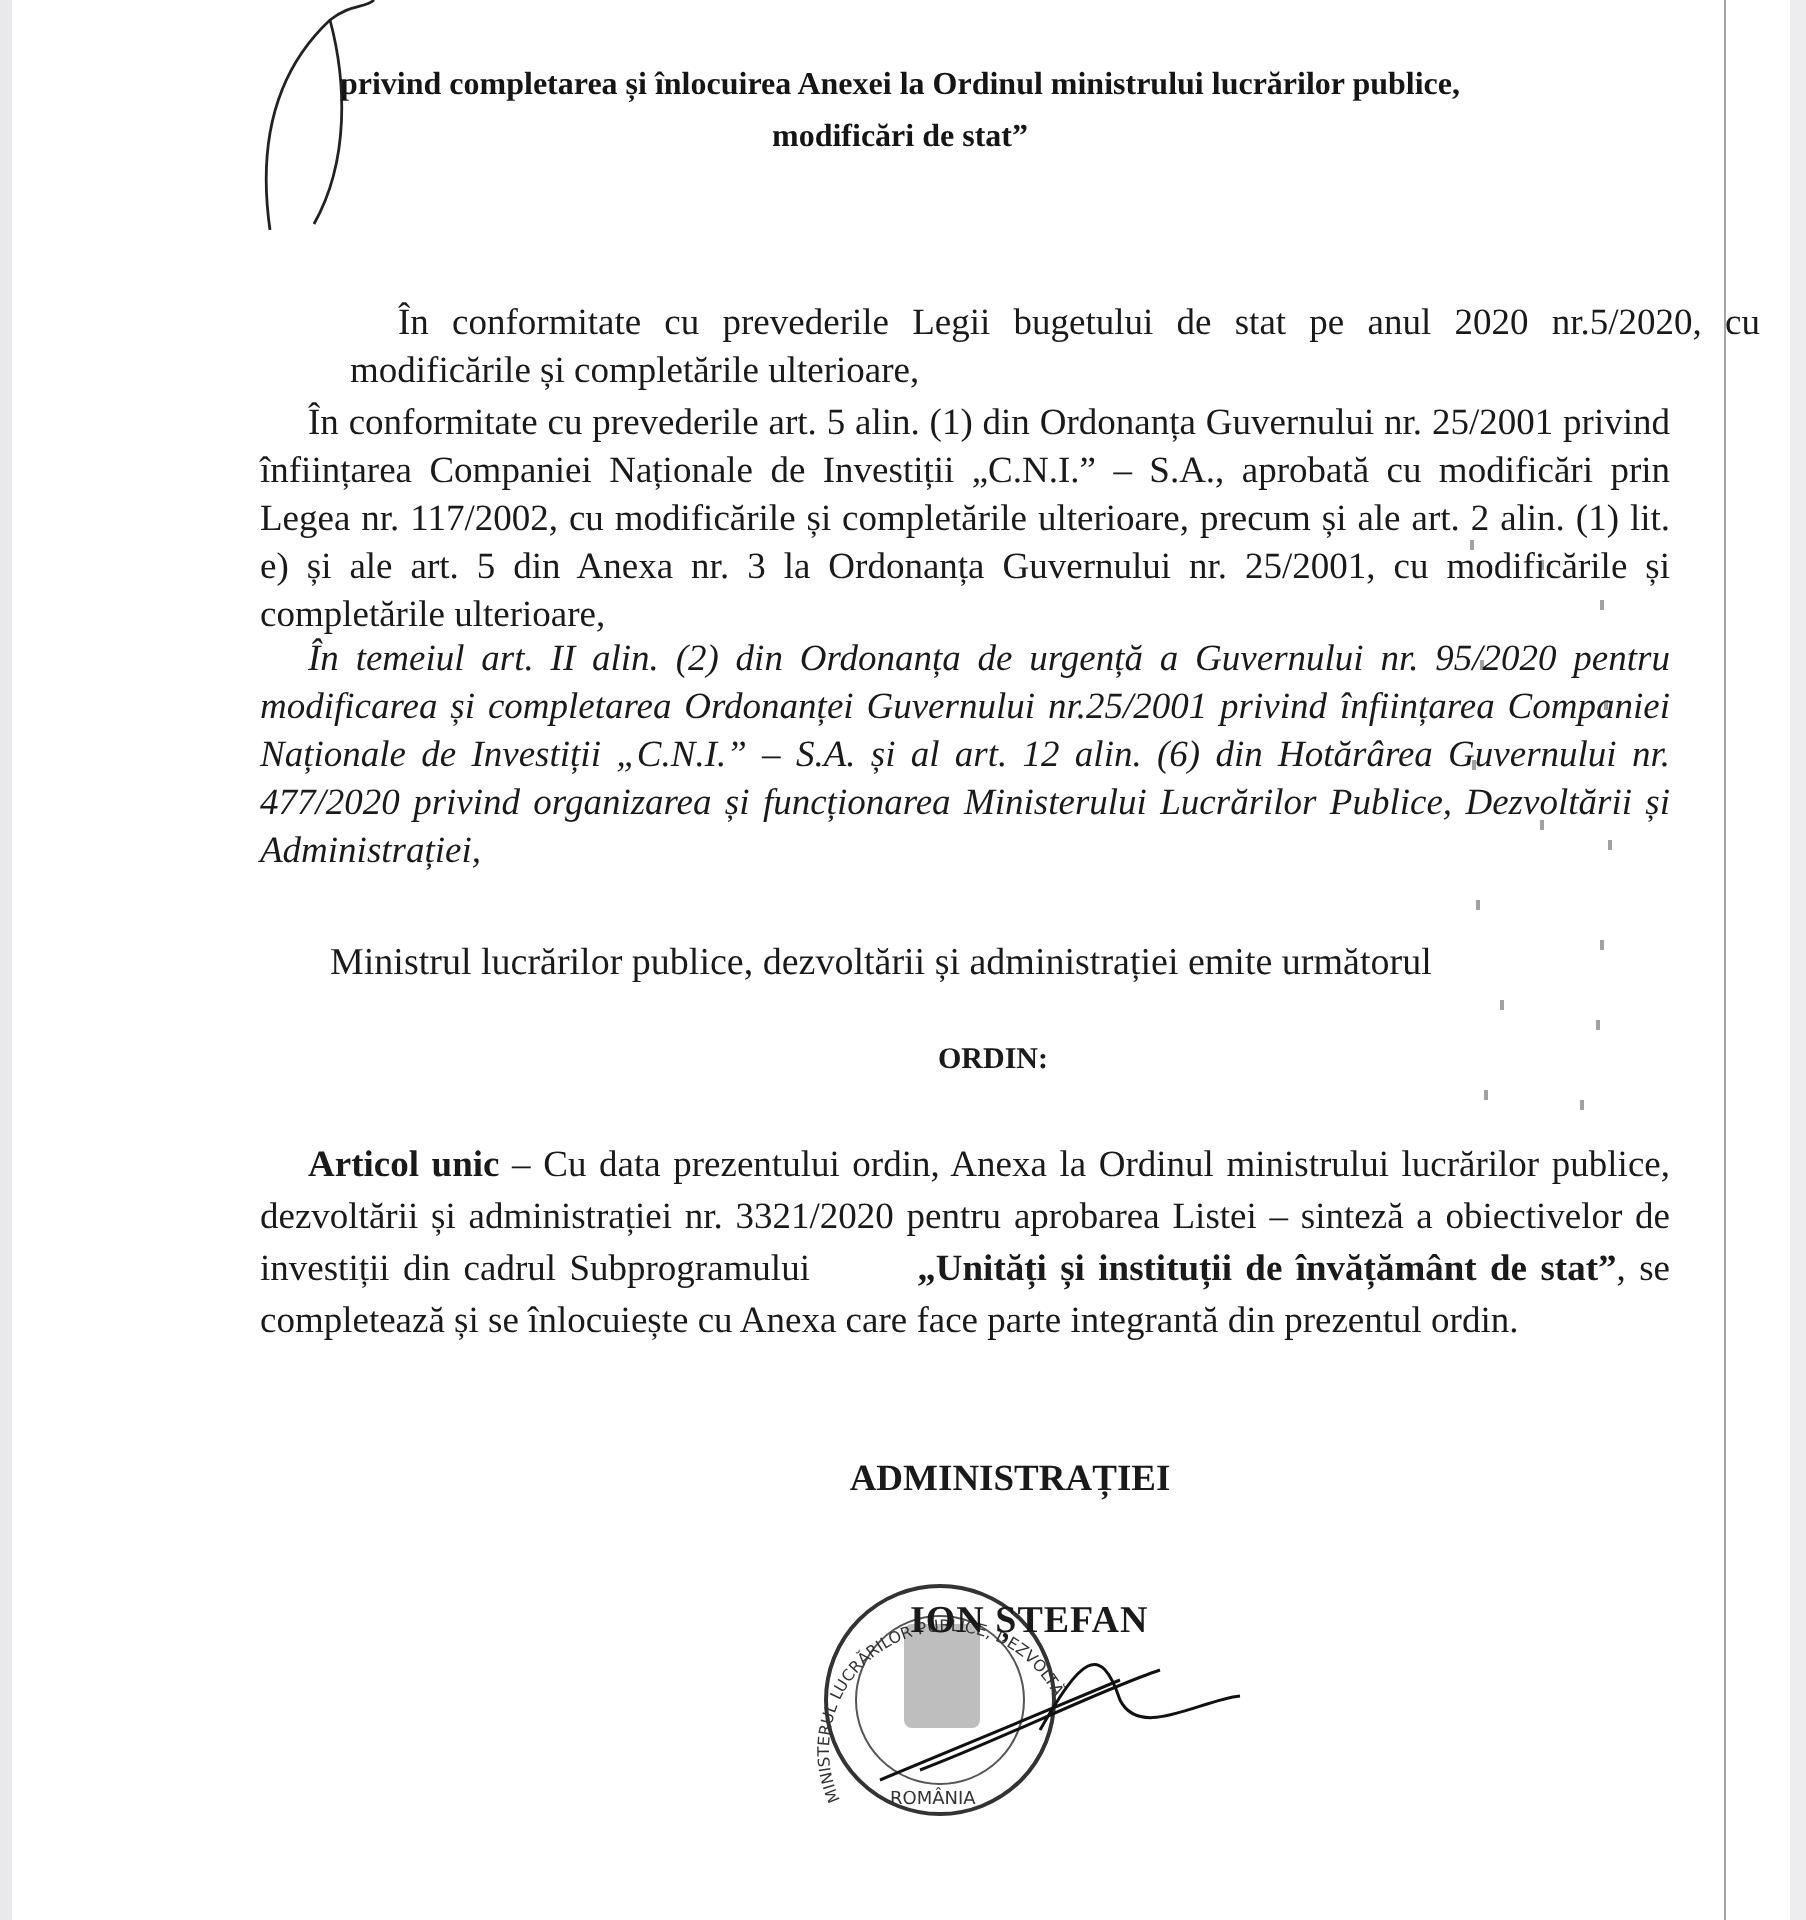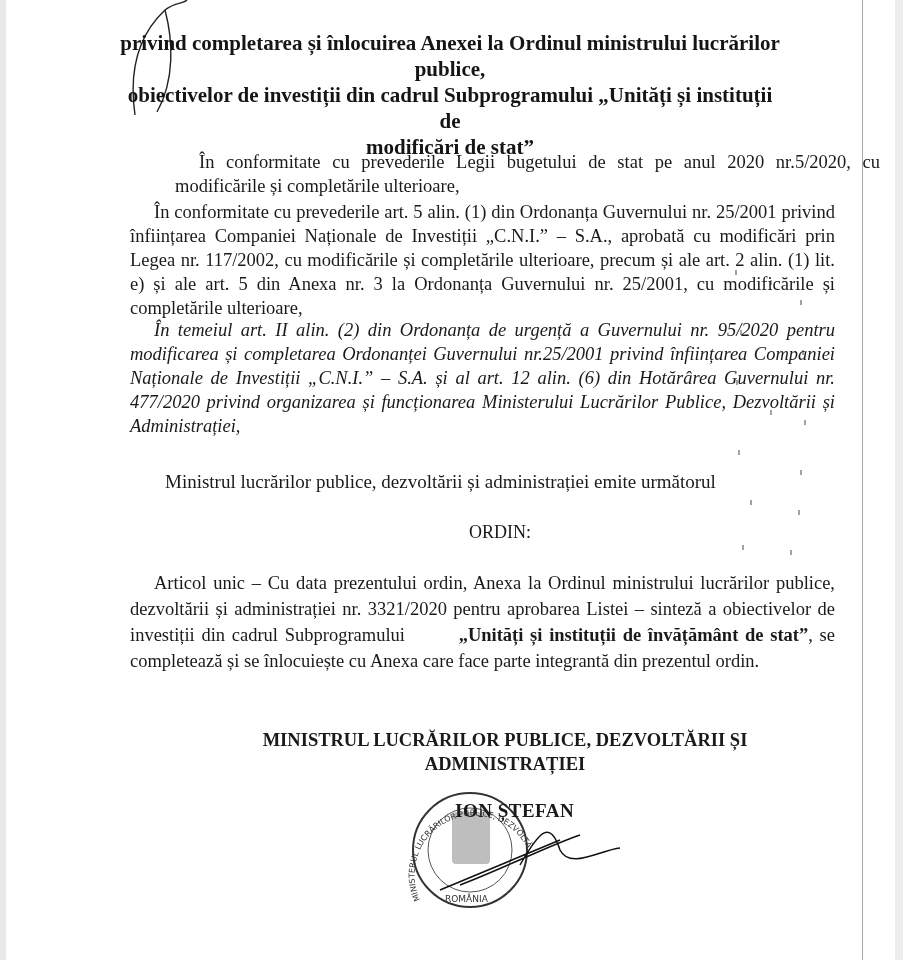--- a/index.html
+++ b/index.html
@@ -11,32 +11,32 @@
     color: #1a1a1a;
   }
   .left-strip { position: absolute; left: 0; top: 0; width: 6px; height: 960px; background: #e9e9ec; }
   .right-strip { position: absolute; right: 0; top: 0; width: 8px; height: 960px; background: #ededf0; }
   .page-edge { position: absolute; left: 862px; top: 0; width: 1px; height: 960px; background: #777; opacity: 0.65; }
   .scan-speckles { position: absolute; left: 730px; top: 270px; width: 80px; height: 300px; }
   .scan-speckles i { position: absolute; width: 2px; height: 5px; background: #555; opacity: 0.55; }
 
   .title {
     position: absolute; left: 120px; top: 30px; width: 660px;
-    text-align: center; font-weight: bold; font-size: 21px; line-height: 26px;
+    text-align: center; font-weight: bold; font-size: 16px; line-height: 26px;
     color: #151515;
   }
   .body-block { position: absolute; left: 130px; width: 705px; font-size: 18.5px; line-height: 24px; text-align: justify; }
   .para { text-indent: 24px; margin: 0; }
   .p1 { top: 150px; margin-left: 45px; }
   .p2 { top: 200px; }
   .p3 { top: 318px; font-style: italic; }
   .emit { position: absolute; left: 165px; top: 470px; font-size: 19px; line-height: 24px; }
-  .ordin-heading { position: absolute; left: 469px; top: 522px; font-weight: normal; font-size: 18px; }
+  .ordin-heading { position: absolute; left: 469px; top: 522px; font-weight: bold; font-size: 15px; }
   .article { position: absolute; left: 130px; top: 570px; width: 705px; font-size: 18.5px; line-height: 26px; text-align: justify; }
-  .article .lead { font-weight: normal; }
+  .article .lead { font-weight: bold; }
   .article b { font-weight: bold; margin-left: 47px; }
   .signature-block {
     position: absolute; left: 230px; top: 728px; width: 550px;
     text-align: center; font-weight: bold; font-size: 18.5px; line-height: 24px;
   }
   .stamp { position: absolute; left: 400px; top: 790px; width: 230px; height: 120px; }
   .stamp-name {
     position: absolute; left: 455px; top: 800px; font-weight: bold; font-size: 19px; letter-spacing: 0.5px; text-align: center;
   }
   .handmark { position: absolute; left: 105px; top: 0px; width: 90px; height: 120px; }
@@ -65,21 +65,20 @@
     <i style="left:60px;top:280px"></i>
 </div>
 
 <svg class="handmark" viewBox="0 0 90 120">
   <path d="M30 115 C25 80 28 40 60 10 C70 2 78 4 82 0" fill="none" stroke="#222" stroke-width="1.4"></path>
   <path d="M60 10 C68 40 70 80 52 112" fill="none" stroke="#222" stroke-width="1.4"></path>
 </svg>
 
 <div class="title">
   <div>privind completarea și înlocuirea Anexei la Ordinul ministrului lucrărilor publice,</div>
-  <div>obiectivelor de investiții din cadrul Subprogramului „Unități și instituții de</div>
   <div>modificări de stat”</div>
 </div>
 
 <div class="body-block p1">
   <p class="para">În conformitate cu prevederile Legii bugetului de stat pe anul 2020 nr.5/2020, cu modificările și completările ulterioare,</p>
 </div>
 <div class="body-block p2">
   <p class="para">În conformitate cu prevederile art. 5 alin. (1) din Ordonanța Guvernului nr. 25/2001 privind înființarea Companiei Naționale de Investiții „C.N.I.” – S.A., aprobată cu modificări prin Legea nr. 117/2002, cu modificările și completările ulterioare, precum și ale art. 2 alin. (1) lit. e) și ale art. 5 din Anexa nr. 3 la Ordonanța Guvernului nr. 25/2001, cu modificările și completările ulterioare,</p>
 </div>
 <div class="body-block p3">
@@ -88,21 +87,20 @@
 
 <div class="emit">Ministrul lucrărilor publice, dezvoltării și administrației emite următorul</div>
 
 <div class="ordin-heading">ORDIN:</div>
 
 <div class="article">
   <p class="para" style="margin:0"><span class="lead">Articol unic</span><span> – Cu data prezentului ordin, Anexa la Ordinul ministrului lucrărilor publice, dezvoltării și administrației  nr. 3321/2020 pentru aprobarea Listei – sinteză a obiectivelor de investiții din cadrul Subprogramului </span><b>„Unități și instituții de învățământ de stat”</b><span>, se completează și se înlocuiește cu Anexa care face parte integrantă din prezentul ordin.</span></p>
 </div>
 
 <div class="signature-block">
-  <div>MINISTRUL LUCRĂRILOR PUBLICE, DEZVOLTĂRII ȘI</div>
   <div>ADMINISTRAȚIEI</div>
 </div>
 
 <svg class="stamp" viewBox="0 0 230 120">
   <defs>
     <path id="topArc" d="M20 110 A57 57 0 1 1 128 60"></path>
     <path id="botArc" d="M30 100 A57 57 0 0 0 110 108"></path>
   </defs>
   <circle cx="70" cy="60" r="57" fill="none" stroke="#333" stroke-width="2"></circle>
   <circle cx="70" cy="60" r="42" fill="none" stroke="#555" stroke-width="1"></circle>

